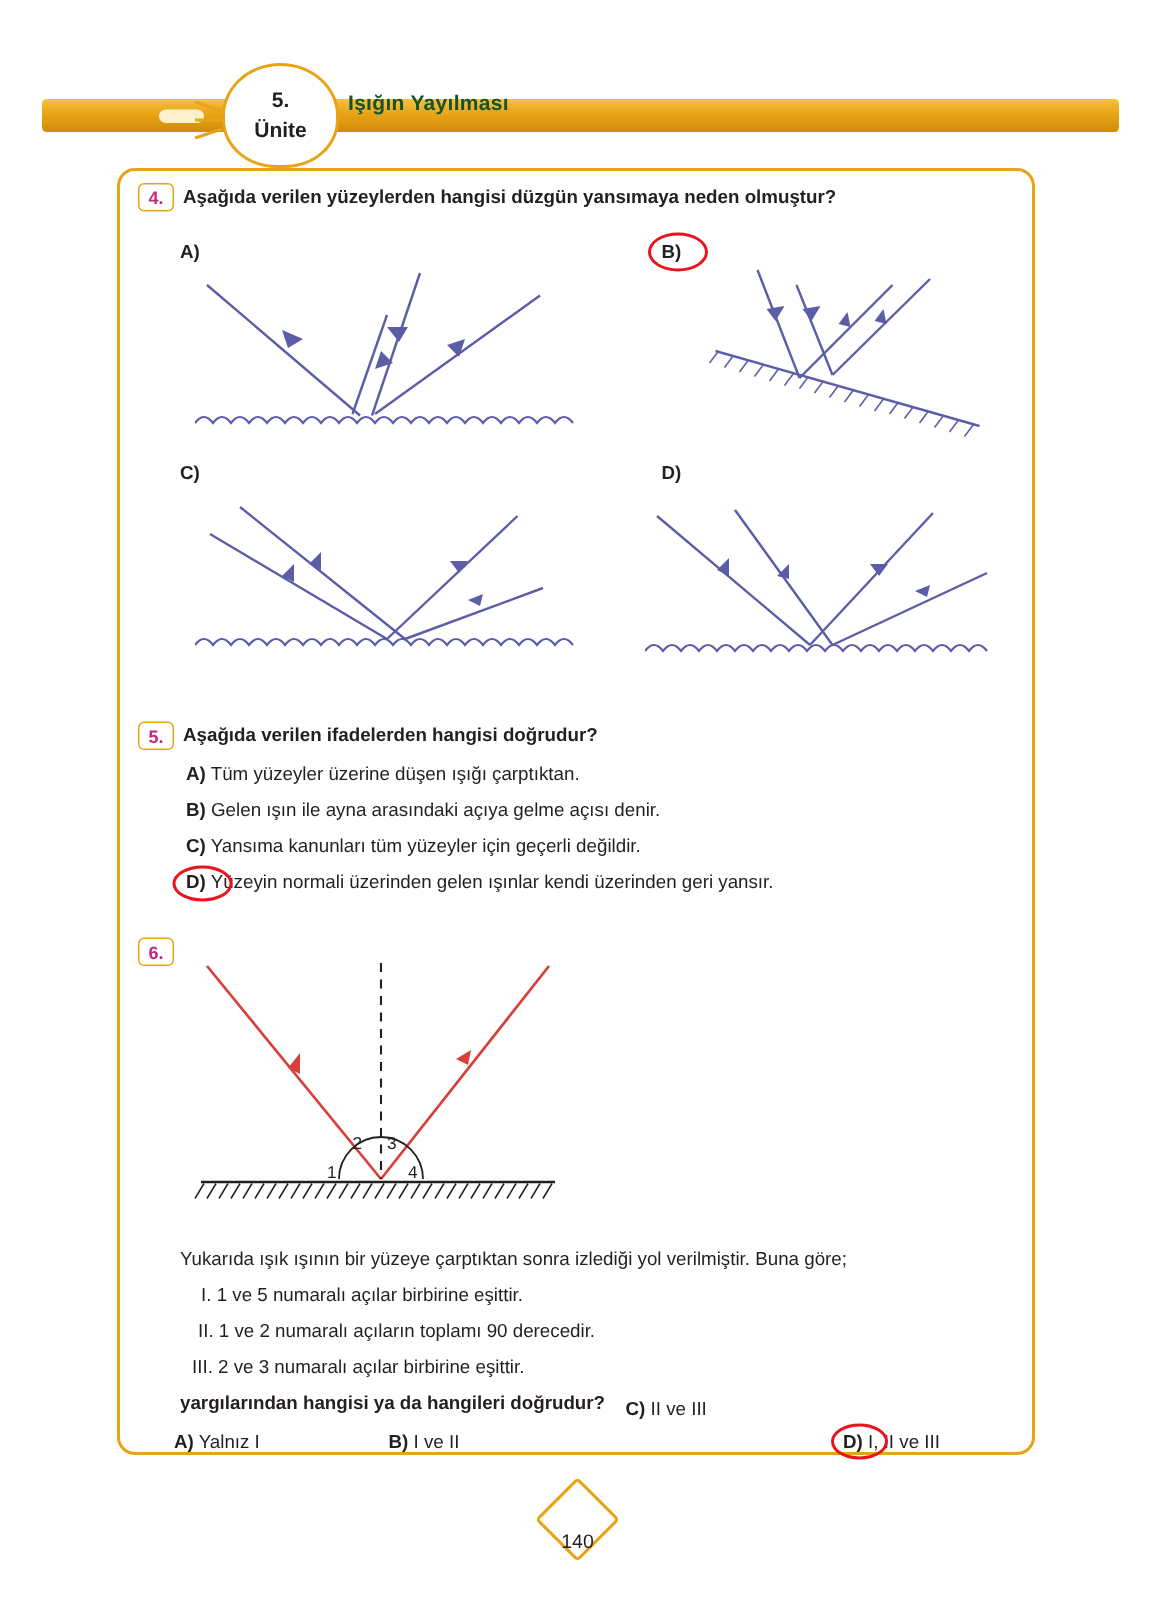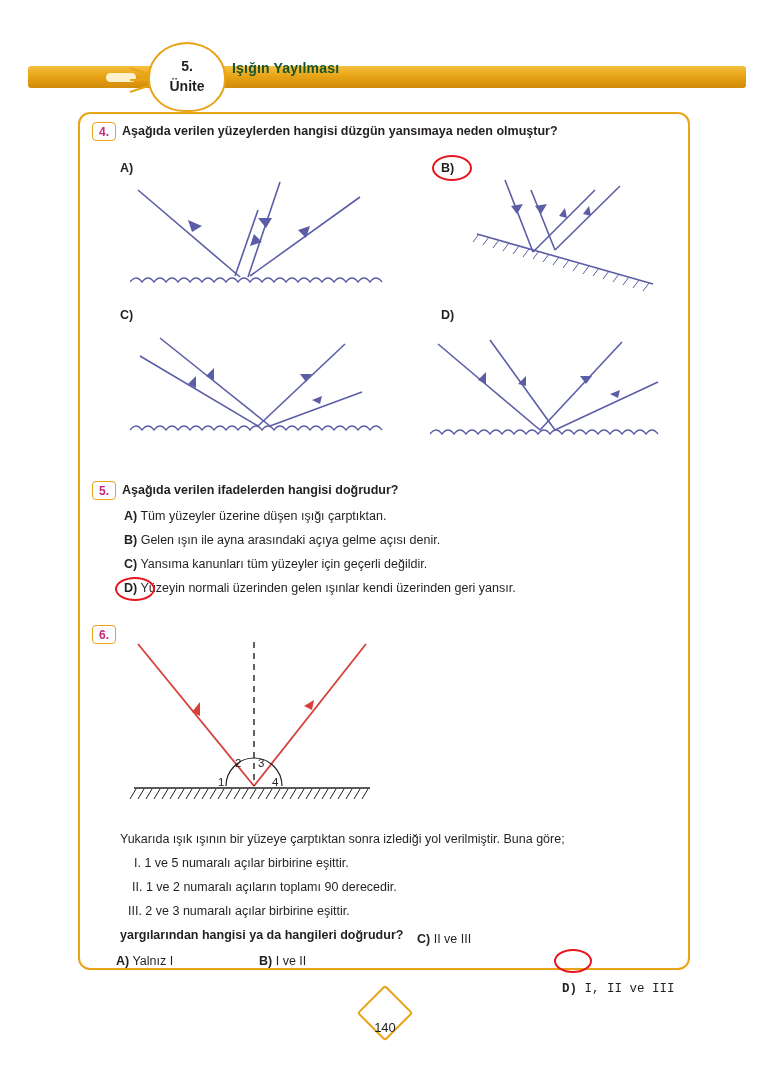--- a/index.html
+++ b/index.html
@@ -368,21 +368,21 @@
   <span> Yalnız I</span>
 </div>
 <div class="opt-line" style="left:259px; top:954px;">
   <b>B)</b>
   <span> I ve II</span>
 </div>
 <div class="opt-line" style="left:417px; top:932px;">
   <b>C)</b>
   <span> II ve III</span>
 </div>
-<div class="opt-line" style="left:562px; top:982px;font-family:Liberation Mono, monospace;">
+<div class="opt-line" style="left:562px; top:954px;">
   <b>D)</b>
   <span> I, II ve III</span>
 </div>
 <div class="circle-mark" style="left:554px; top:949px; width:38px; height:24px;"></div>
 
 <div class="page-badge">
   <div class="diamond"></div>
   <div class="num">140</div>
 </div>
 

